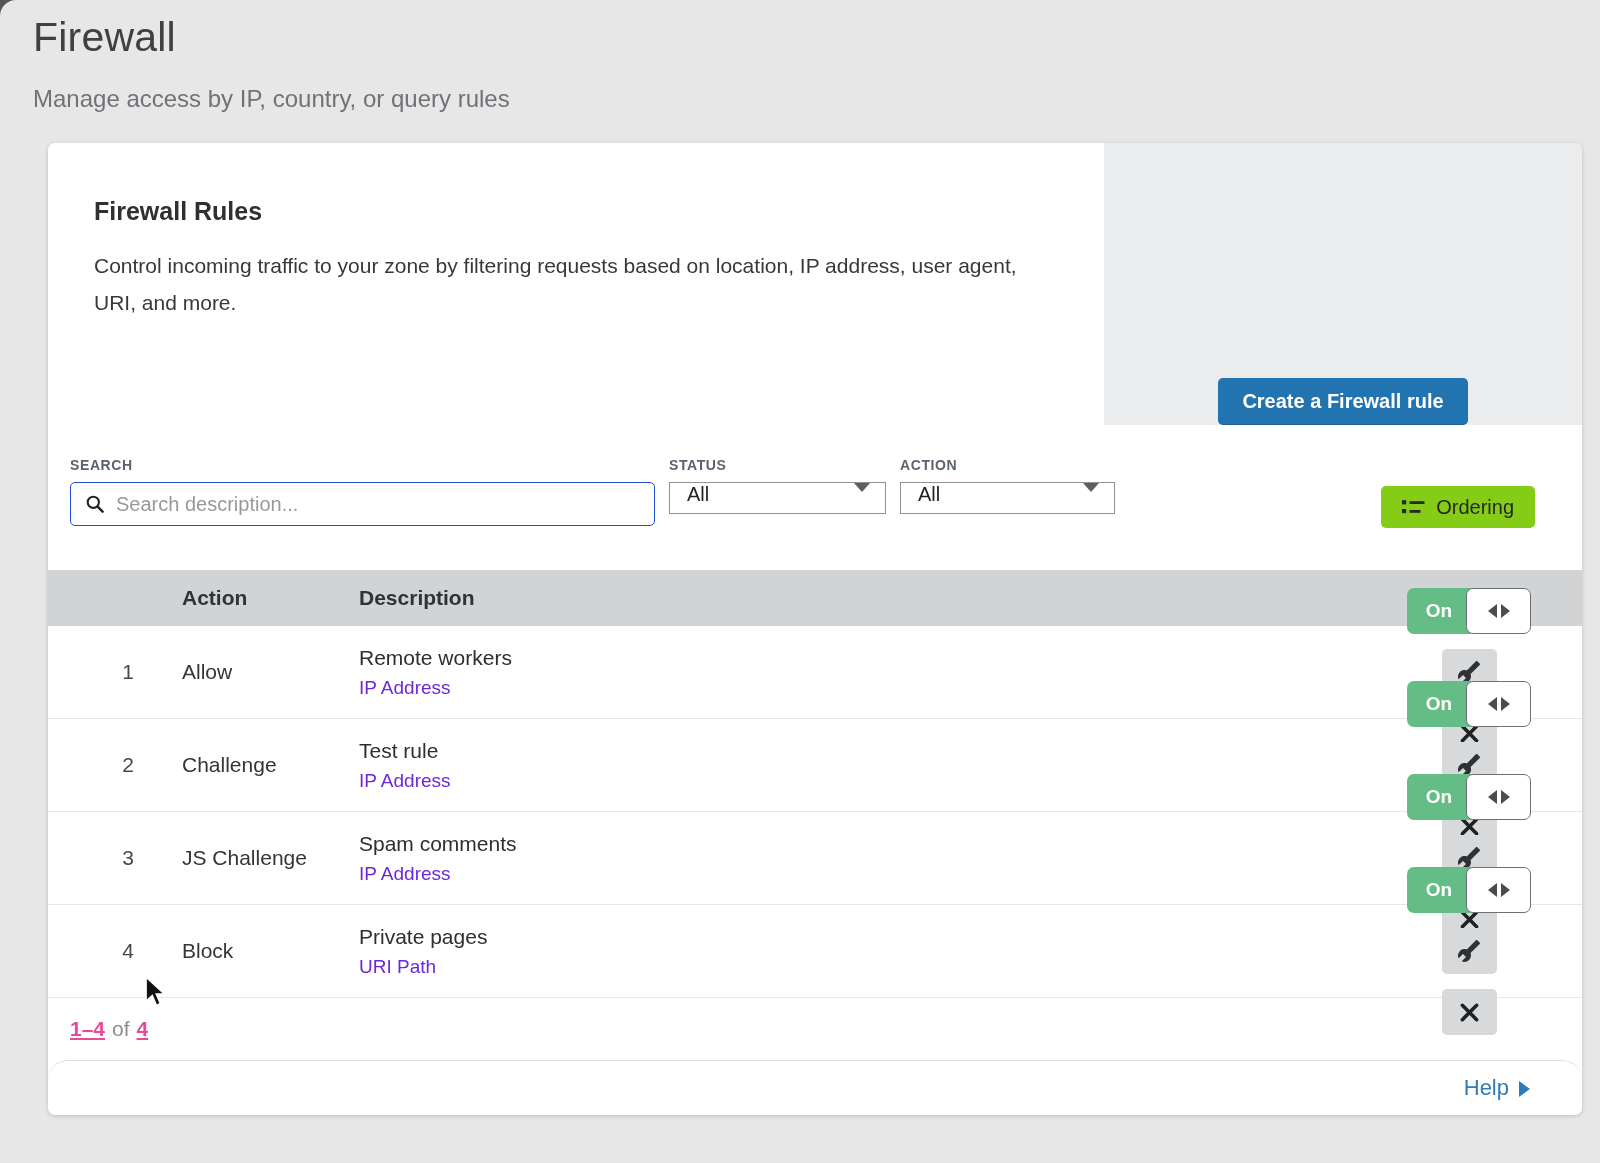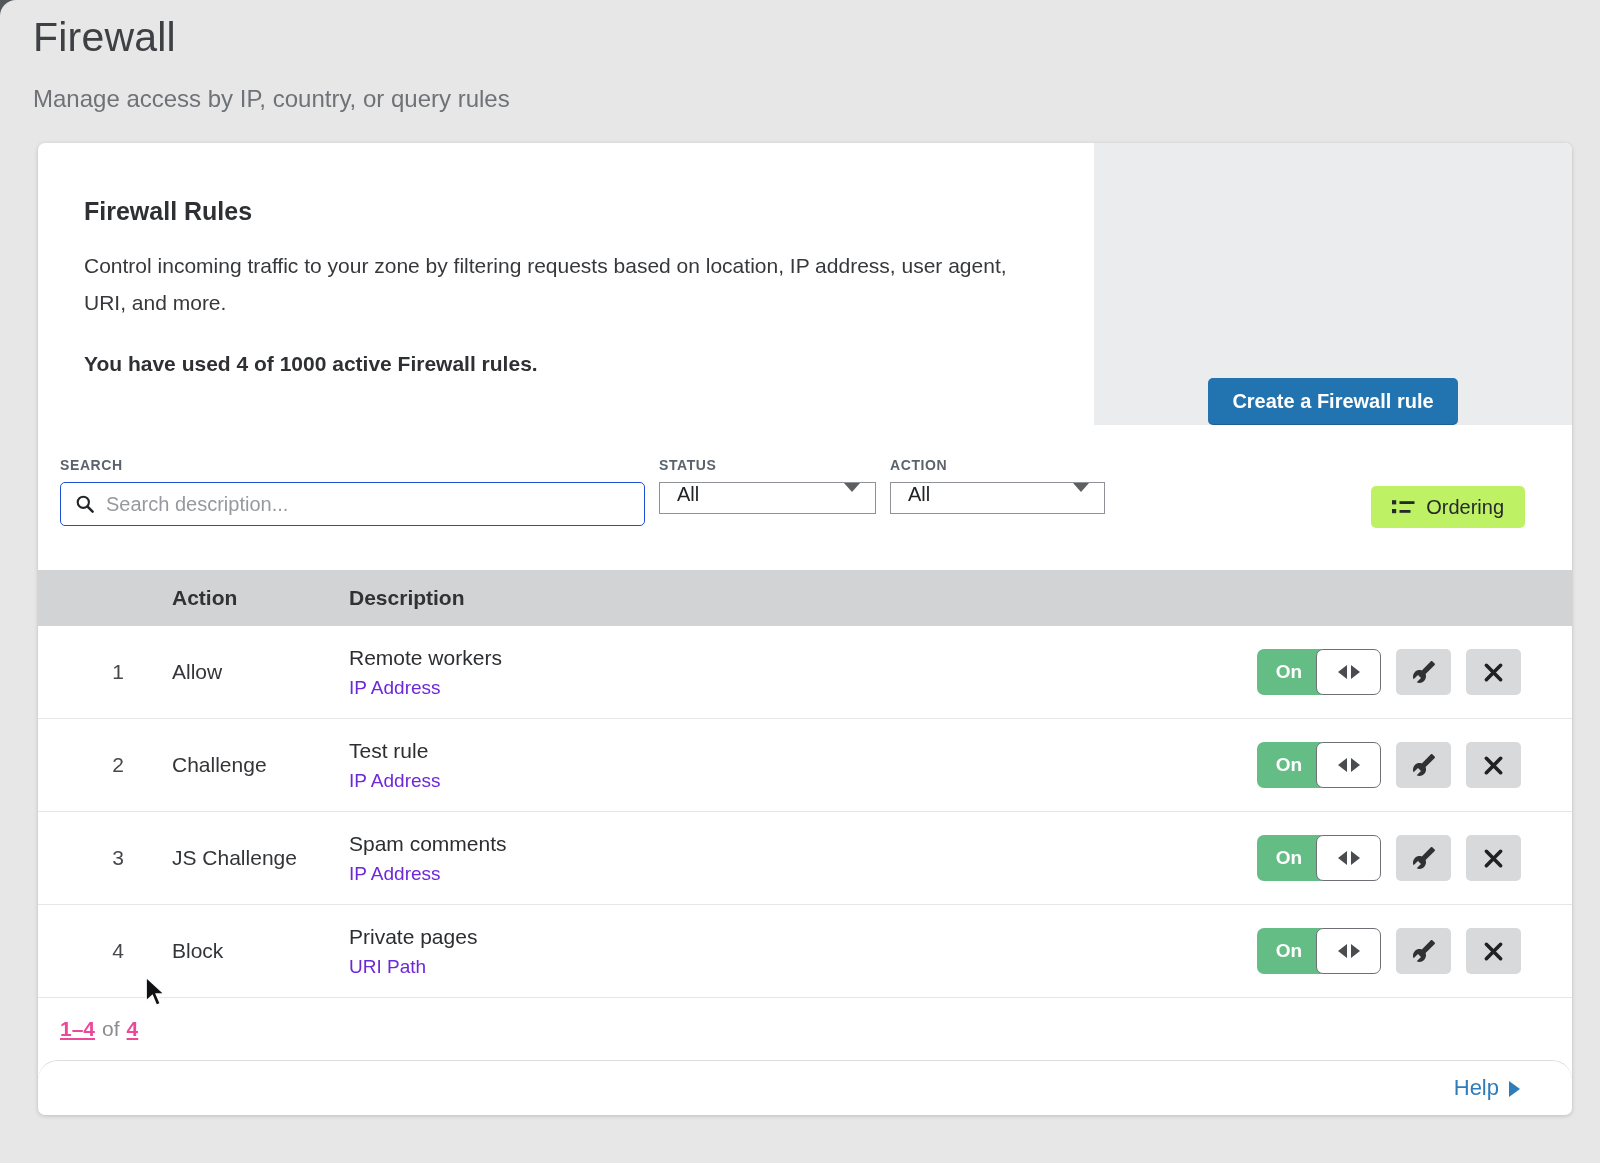--- a/index.html
+++ b/index.html
@@ -10,21 +10,21 @@
   }
   .page{position:absolute;inset:0;background:#e7e7e8;border-top-left-radius:16px;overflow:hidden;}
 
   
   .page-header{padding:14px 0 0 33px;}
   .page-title{margin:0;font-size:41px;font-weight:500;color:#3e4043;letter-spacing:.2px;}
   .page-subtitle{margin-top:24px;font-size:24px;font-weight:400;color:#6f7276;}
 
   
   .card{
-    position:absolute;left:38px;top:143px;width:1534px;height:972px;
+    position:absolute;left:48px;top:143px;width:1534px;height:972px;
     background:#ffffff;border-radius:7px;box-shadow:0 1px 4px rgba(0,0,0,.18);
     display:flex;flex-direction:column;
   }
 
   
   .intro{display:flex;height:282px;flex:none;}
   .intro-left{width:1056px;box-sizing:border-box;padding:50px 60px 0 46px;}
   .intro-heading{margin:4px 0 0;font-size:25px;font-weight:700;color:#2f3033;}
   .intro-desc{margin:22px 0 0;font-size:21px;line-height:1.75;color:#36383b;max-width:950px;}
   .intro-usage{margin:30px 0 0;font-size:21px;font-weight:700;color:#2f3033;}
@@ -48,36 +48,36 @@
   .search-box input{border:none;outline:none;flex:1;font-size:20px;font-family:inherit;color:#333;background:transparent;}
   .search-box input::placeholder{color:#97999c;}
   .select{
     height:32px;border:1px solid #8f9296;border-radius:0;background:#fff;cursor:pointer;
     display:flex;align-items:flex-start;justify-content:space-between;
     padding:0 15px 0 17px;box-sizing:border-box;font-size:20px;color:#212327;
   }
   .caret{width:0;height:0;border-left:8px solid transparent;border-right:8px solid transparent;border-top:9px solid #5c6063;}
   .btn-ordering{
     margin-left:auto;align-self:flex-start;margin-top:29px;height:42px;
-    background:#bef264;border:none;border-radius:5px;cursor:pointer;
+    background:#84cc16;border:none;border-radius:5px;cursor:pointer;
     display:flex;align-items:center;gap:11px;padding:0 21px;
     font-size:20px;color:#26282b;font-family:inherit;
   }
 
   
   .thead{height:56px;background:#d2d3d4;display:flex;align-items:center;flex:none;}
   .th{font-size:21px;font-weight:700;color:#303234;}
   .th.action{margin-left:134px;width:177px;}
   .row{height:92px;display:flex;align-items:center;border-bottom:1px solid #e5e6e7;flex:none;}
   .cell-num{width:40px;margin-left:60px;text-align:center;font-size:21px;color:#46484b;}
   .cell-action{margin-left:34px;width:177px;font-size:21px;color:#333538;}
   .cell-desc{display:flex;flex-direction:column;gap:7px;}
   .desc-title{font-size:21px;color:#2c2e31;}
   .desc-sub{font-size:19px;color:#6d28d9;}
-  .controls{margin-left:auto;margin-right:51px;display:flex;align-items:center;gap:15px;}
+  .controls{margin-left:auto;margin-right:51px;display:flex;align-items:center;gap:15px;flex-direction:column;}
   .toggle{width:124px;height:46px;display:flex;cursor:pointer;}
   .tg-on{
     width:64px;background:var(--green,#65bd86);border-radius:7px 0 0 7px;
     color:#fff;font-size:19px;font-weight:600;display:flex;align-items:center;justify-content:center;
   }
   .tg-handle{
     flex:1;background:#fff;border:1px solid #6d7074;border-radius:7px;margin-left:-5px;
     display:flex;align-items:center;justify-content:center;gap:4px;box-sizing:border-box;
   }
   .tri-l{width:0;height:0;border-style:solid;border-width:7px 9px 7px 0;border-color:transparent #4a4c4f transparent transparent;}
@@ -106,21 +106,20 @@
     <h1 class="page-title">Firewall</h1>
     <div class="page-subtitle">Manage access by IP, country, or query rules</div>
   </header>
 
   <div class="card">
 
     <section class="intro">
       <div class="intro-left">
         <h2 class="intro-heading">Firewall Rules</h2>
         <p class="intro-desc">Control incoming traffic to your zone by filtering requests based on location, IP address, user agent, URI, and more.</p>
-        <p class="intro-usage">You have used 4 of 1000 active Firewall rules.</p>
       </div>
       <div class="intro-right">
         <button class="btn-primary">Create a Firewall rule</button>
       </div>
     </section>
 
     <section class="filters">
       <div class="fgroup search">
         <label>SEARCH</label>
         <div class="search-box">

